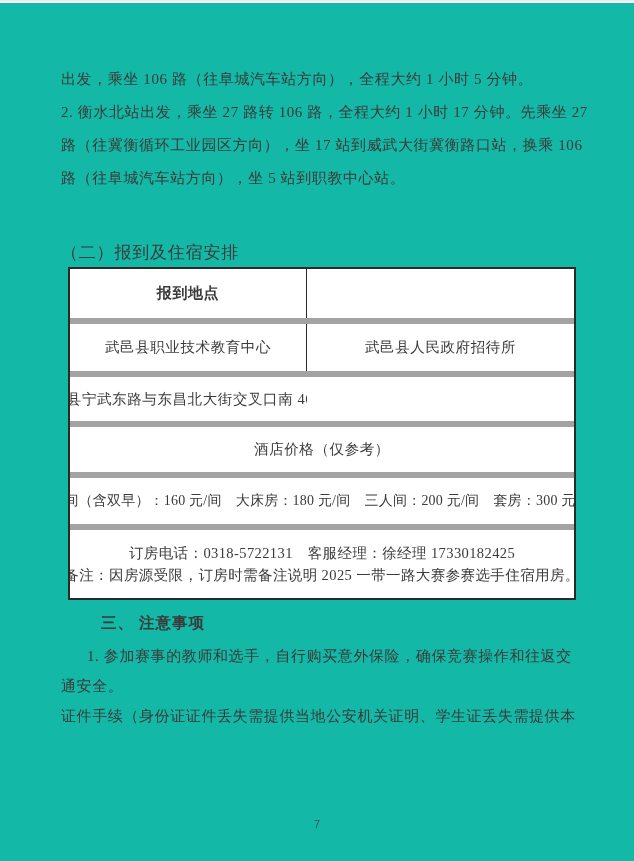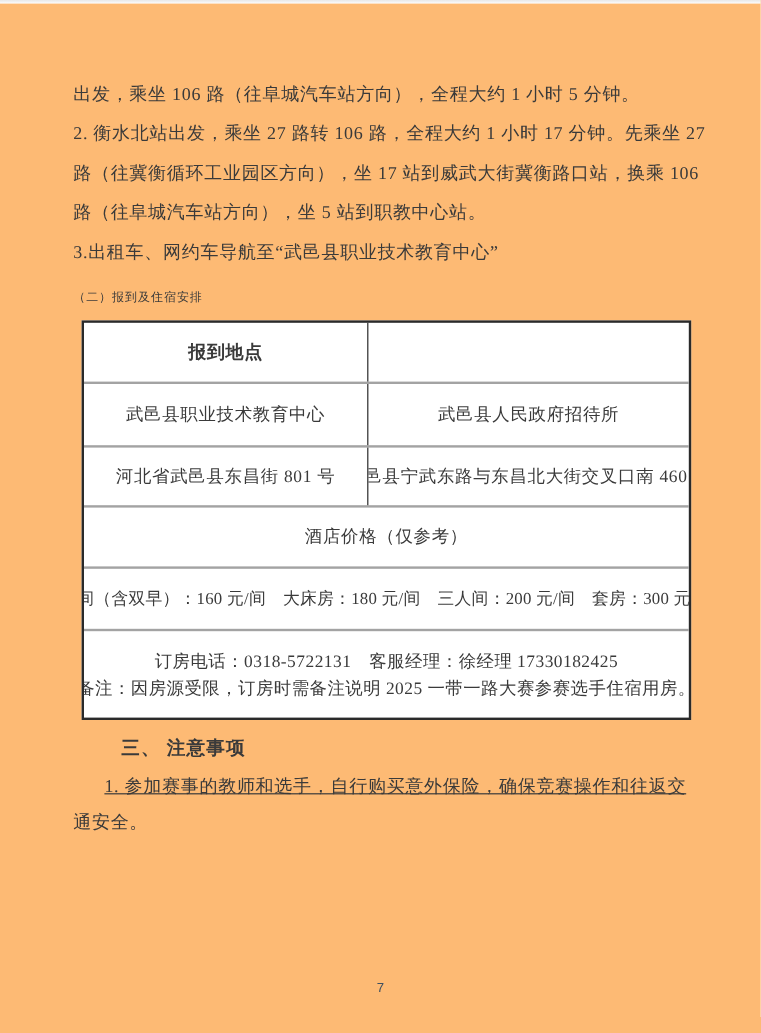--- a/index.html
+++ b/index.html
@@ -4,21 +4,21 @@
 <style>
   html, body {
     margin: 0;
     padding: 0;
     background: #ffffff;
   }
   .page {
     position: relative;
     width: 634px;
     height: 861px;
-    background: #fdba74;
+    background: #14b8a6;
     overflow: hidden;
     font-family: "Liberation Serif", "DejaVu Serif", serif;
     color: #3a3a3a;
   }
   .page-top-edge {
     position: absolute;
     top: 0; left: 0; right: 0;
     height: 3px;
     background: linear-gradient(#e7e7e7, #fdfdfd);
   }
@@ -31,39 +31,39 @@
   .intro-block {
     position: absolute;
     left: 61px;
     top: 63px;
     width: 520px;
   }
   .sec2-heading {
     position: absolute;
     left: 61px;
     top: 241px;
-    font-size: 10px;
+    font-size: 17px;
     letter-spacing: 0.8px;
     white-space: nowrap;
   }
   
   .rtable {
     position: absolute;
     left: 68px;
     top: 267px;
     width: 508px;
     border: 2px solid #2a2a2a;
     box-sizing: border-box;
     background: #ffffff;
   }
   .trow {
     display: grid;
     box-sizing: border-box;
   }
-  .trow + .trow { border-top: 2px solid #a3a3a3; }
+  .trow + .trow { border-top: 6px solid #a3a3a3; }
   .trow.two-col { grid-template-columns: 237px 1fr; }
   .trow.one-col { grid-template-columns: 1fr; }
   .tcell {
     display: flex;
     align-items: center;
     justify-content: center;
     text-align: center;
     font-size: 14.5px;
     letter-spacing: 0.6px;
     box-sizing: border-box;
@@ -104,21 +104,21 @@
     white-space: nowrap;
     margin-left: 40px;
   }
   .notes-block {
     position: absolute;
     left: 61px;
     top: 641px;
     width: 520px;
   }
   .notes-block .doc-line { line-height: 30px; }
-  .doc-line.indent { padding-left: 26px; text-decoration: underline; }
+  .doc-line.indent { padding-left: 26px; }
   
   .page-number {
     position: absolute;
     left: 0;
     right: 0;
     top: 818px;
     text-align: center;
     font-size: 11px;
     color: #3f5060;
     font-family: "Liberation Sans", sans-serif;
@@ -128,35 +128,33 @@
 <body>
 
 <div class="page">
   <div class="page-top-edge"></div>
 
   <div class="intro-block">
     <div class="doc-line">出发，乘坐 106 路（往阜城汽车站方向），全程大约 1 小时 5 分钟。</div>
     <div class="doc-line">2. 衡水北站出发，乘坐 27 路转 106 路，全程大约 1 小时 17 分钟。先乘坐 27</div>
     <div class="doc-line">路（往冀衡循环工业园区方向），坐 17 站到威武大街冀衡路口站，换乘 106</div>
     <div class="doc-line">路（往阜城汽车站方向），坐 5 站到职教中心站。</div>
-    <div class="doc-line">3.出租车、网约车导航至“武邑县职业技术教育中心”</div>
   </div>
 
   <div class="sec2-heading">（二）报到及住宿安排</div>
 
   <div class="rtable">
     <div class="trow two-col h-header">
       <div class="tcell left-col bold">报到地点</div>
     </div>
     <div class="trow two-col h-row1">
       <div class="tcell left-col">武邑县职业技术教育中心</div>
       <div class="tcell">武邑县人民政府招待所</div>
     </div>
     <div class="trow two-col h-row2">
-      <div class="tcell left-col">河北省武邑县东昌街 801 号</div>
       <div class="tcell">武邑县宁武东路与东昌北大街交叉口南 460 米</div>
     </div>
     <div class="trow one-col h-price-t">
       <div class="tcell">酒店价格（仅参考）</div>
     </div>
     <div class="trow one-col h-price-v">
       <div class="tcell price-values">标间（含双早）：160 元/间　大床房：180 元/间　三人间：200 元/间　套房：300 元/间</div>
     </div>
     <div class="trow one-col h-contact">
       <div class="tcell contact-cell">
@@ -164,16 +162,17 @@
         <div class="contact-line">备注：因房源受限，订房时需备注说明 2025 一带一路大赛参赛选手住宿用房。</div>
       </div>
     </div>
   </div>
 
   <div class="sec3-heading">三、 注意事项</div>
 
   <div class="notes-block">
     <div class="doc-line indent">1. 参加赛事的教师和选手，自行购买意外保险，确保竞赛操作和往返交</div>
     <div class="doc-line">通安全。</div>
+    <div class="doc-line">证件手续（身份证证件丢失需提供当地公安机关证明、学生证丢失需提供本</div>
   </div>
 
   <div class="page-number">7</div>
 </div>
 
 </body></html>

